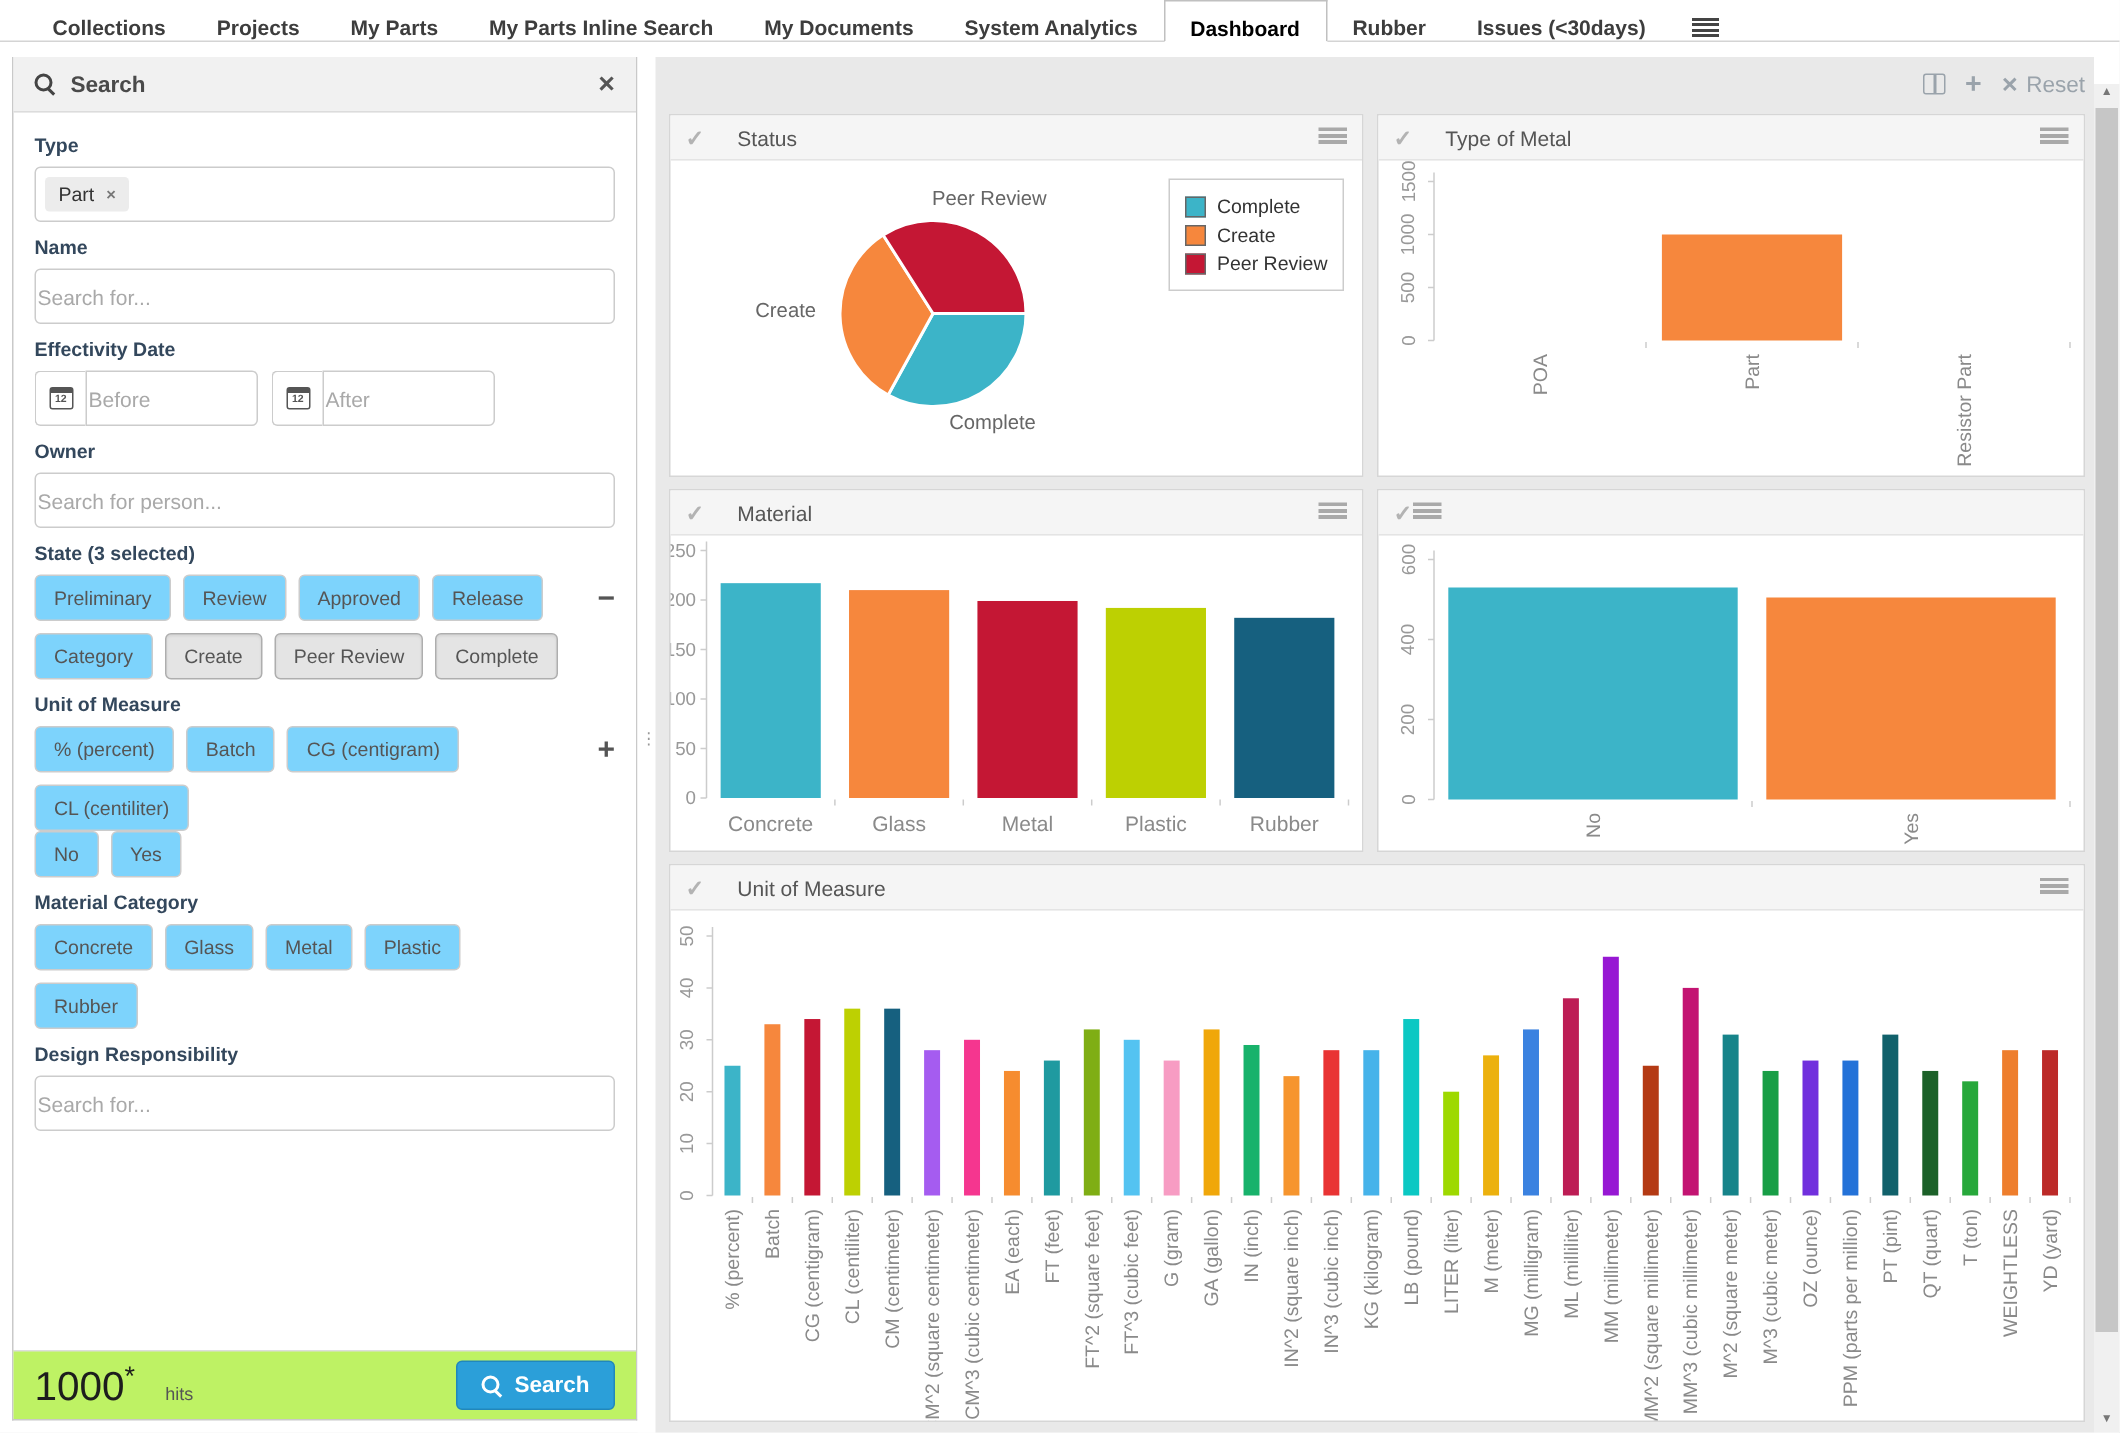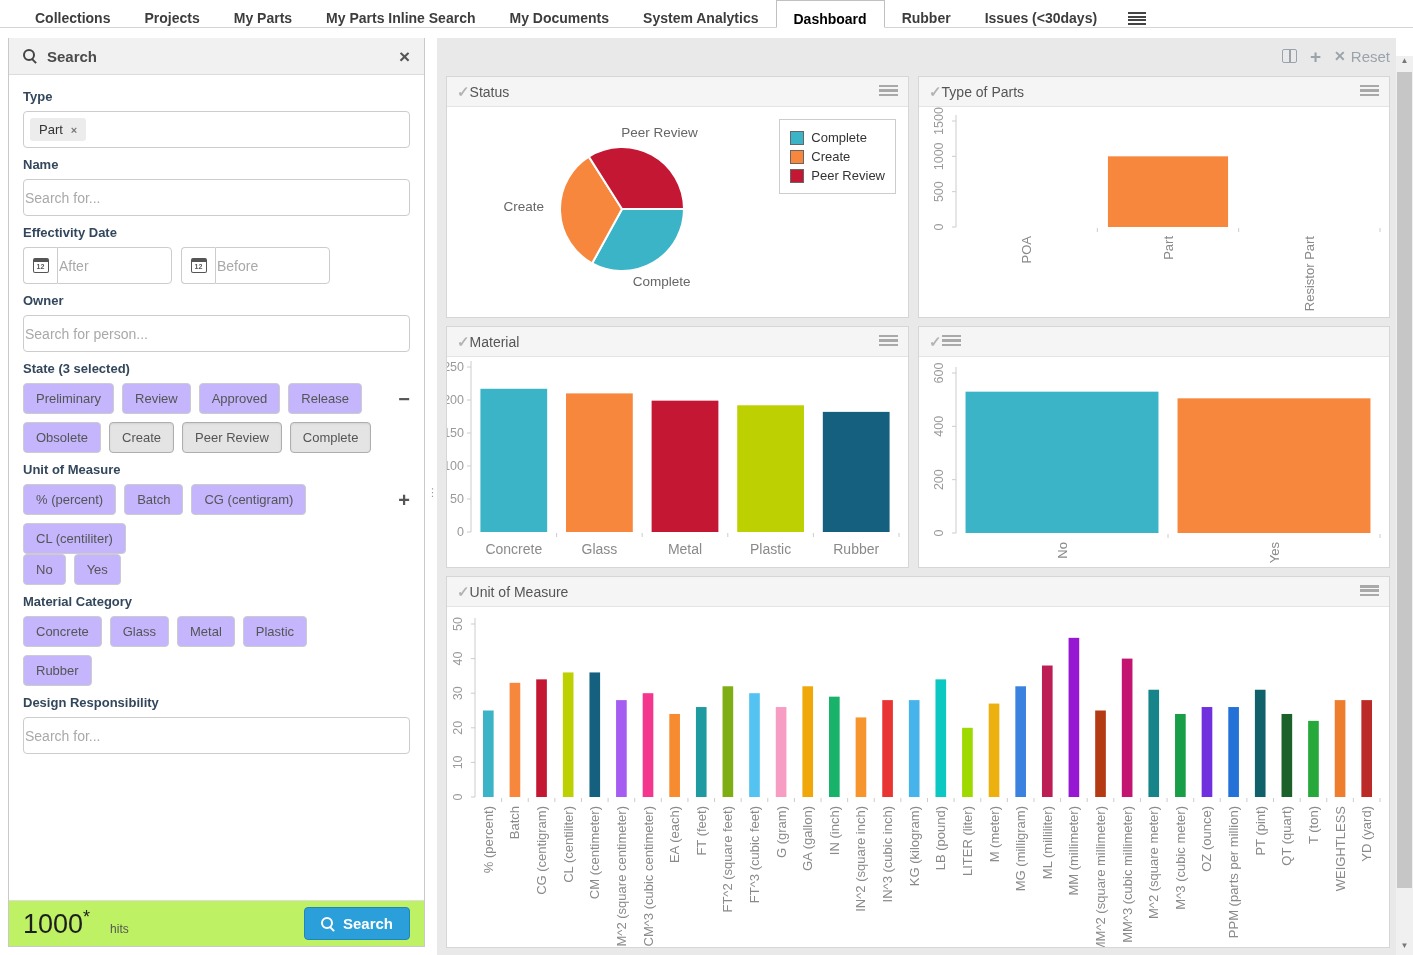--- a/index.html
+++ b/index.html
@@ -40,21 +40,21 @@
          font-size:14px; color:#333; font-family:inherit; }
   .txt::placeholder { color:#a9a9a9; }
   .date-row { display:flex; gap:9px; }
   .igroup { display:flex; width:149px; }
   .iaddon { width:34px; height:37px; border:1px solid #ccc; border-right:none; border-radius:4px 0 0 4px;
             display:flex; align-items:center; justify-content:center; background:#fff; cursor:pointer; }
   .igroup .txt { border-radius:0 4px 4px 0; flex:1; min-width:0; }
   .cal { width:16px; height:15px; border:1.5px solid #555; border-top:4px solid #555; border-radius:2px;
          font-size:7px; font-weight:bold; color:#555; text-align:center; line-height:9px; }
   .btn-group { display:flex; flex-wrap:wrap; gap:8px; padding-right:28px; position:relative; }
-  .fbtn { border:1px solid #ccc; background:#c4b5fd; border-radius:4px; padding:7px 12px; font-size:13px;
+  .fbtn { border:1px solid #ccc; background:#7dd3fc; border-radius:4px; padding:7px 12px; font-size:13px;
           color:#555; cursor:pointer; font-family:inherit; white-space:nowrap; }
   .fbtn.sel { background:#e4e4e4; border-color:#aeaeae; box-shadow:inset 0 1px 2px rgba(0,0,0,.08); }
   .group-op { position:absolute; right:0; top:6px; font-size:20px; color:#555; font-weight:bold; cursor:pointer; line-height:1; }
   .sb-footer { position:absolute; left:0; right:0; bottom:0; height:46px; background:#bef264;
                border-top:1px solid #ddd; display:flex; align-items:center; padding:0 14px; }
   .hits-num { font-size:27px; color:#1d1d1d; }
   .hits-num .star { font-size:18px; vertical-align:10px; }
   .hits-label { font-size:12px; color:#555; margin-left:20px; margin-top:10px; }
   .search-btn { margin-left:auto; background:#2b9fd9; border:1px solid #2187bb; border-radius:4px;
                 color:#fff; font-size:15px; font-weight:bold; padding:7px 16px; cursor:pointer;
@@ -71,21 +71,21 @@
   .win-icon::after { content:""; position:absolute; left:50%; top:0; bottom:0; width:1.5px; background:#9aa3ab; }
   .plus-icon { font-size:19px; font-weight:bold; color:#9aa3ab; cursor:pointer; line-height:1; }
   .reset { display:flex; align-items:center; gap:5px; cursor:pointer; }
   .reset .x { font-size:14px; font-weight:bold; color:#9aa3ab; }
   .reset .lbl { font-size:15px; color:#9aa3ab; }
 
   .panel { position:absolute; background:#fff; border:1px solid #d6d6d6; }
   .p-head { height:30px; background:#f5f5f5; border-bottom:1px solid #e4e4e4;
             display:flex; align-items:center; padding:0 10px; }
   .p-check { color:#b3b3b3; font-size:15px; font-weight:bold; cursor:pointer; }
-  .p-title { font-size:14px; color:#555; flex:1; }
+  .p-title { font-size:14px; color:#555; margin-left:22px; flex:1; }
   .p-menu { width:19px; height:13px; background:repeating-linear-gradient(to bottom,#a9a9a9 0 2.5px,transparent 2.5px 4.3px);
             cursor:pointer; }
   .p-body { position:relative; width:100%; height:calc(100% - 31px); }
   .legend { position:absolute; right:12px; top:12px; background:#fff; border:1px solid #ccc; padding:6px 10px; }
   .legend .row { display:flex; align-items:center; gap:7px; margin:4px 0; cursor:pointer; }
   .legend .sw { width:14px; height:14px; border:1px solid #666; }
   .legend .lt { font-size:13px; color:#333; }
 
   svg text { font-family:"Liberation Sans", sans-serif; }
 
@@ -129,40 +129,40 @@
 
     <div class="fld-label">Name</div>
     <input class="txt" placeholder="Search for..." style="">
 
     <div class="fld-label">Effectivity Date</div>
     <div class="date-row">
       <div class="igroup">
         <span class="iaddon">
             <span class="cal">12</span>
           </span>
-        <input class="txt" placeholder="After" style="">
+        <input class="txt" placeholder="Before" style="">
       </div>
       <div class="igroup">
         <span class="iaddon">
             <span class="cal">12</span>
           </span>
-        <input class="txt" placeholder="Before" style="">
+        <input class="txt" placeholder="After" style="">
       </div>
     </div>
 
     <div class="fld-label">Owner</div>
     <input class="txt" placeholder="Search for person..." style="">
 
     <div class="fld-label">State (3 selected)</div>
     <div class="btn-group">
       <button class="fbtn">Preliminary</button>
         <button class="fbtn">Review</button>
         <button class="fbtn">Approved</button>
         <button class="fbtn">Release</button>
-        <button class="fbtn">Obsolete</button>
+        <button class="fbtn">Category</button>
         <button class="fbtn sel">Create</button>
         <button class="fbtn sel">Peer Review</button>
         <button class="fbtn sel">Complete</button>
         <span class="group-op">−</span>
     </div>
 
     <div class="fld-label">Unit of Measure</div>
     <div class="btn-group">
       <button class="fbtn">% (percent)</button>
         <button class="fbtn">Batch</button>
@@ -238,21 +238,21 @@
           <div class="row">
             <span class="sw" style="background: rgb(196, 23, 52);"></span>
             <span class="lt">Peer Review</span>
           </div>
         </div></div>
   </div>
 
   <div class="panel" style="left:481px; top:38px; width:472px; height:242px;">
     <div class="p-head">
       <span class="p-check">✓</span>
-      <span class="p-title">Type of Parts</span>
+      <span class="p-title">Type of Metal</span>
       <span class="p-menu"></span>
     </div>
     <div class="p-body" id="chart-type_of_part"><svg width="470" height="209" viewBox="0 0 470 209">
           <rect x="188.93333333333334" y="49.33333333333334" width="120.13333333333334" height="70.66666666666666" fill="#f6873d"></rect>
           <line x1="37" y1="8" x2="37" y2="120" stroke="#ccc" stroke-width="1"></line>
           <line x1="33" y1="120" x2="37" y2="120" stroke="#ccc" stroke-width="1"></line>
           <text x="24" y="120" text-anchor="middle" font-size="12.5" fill="#999" transform="rotate(-90 24 120)">0</text>
           <line x1="33" y1="84.66666666666667" x2="37" y2="84.66666666666667" stroke="#ccc" stroke-width="1"></line>
           <text x="24" y="84.66666666666667" text-anchor="middle" font-size="12.5" fill="#999" transform="rotate(-90 24 84.66666666666667)">500</text>
           <line x1="33" y1="49.33333333333334" x2="37" y2="49.33333333333334" stroke="#ccc" stroke-width="1"></line>

